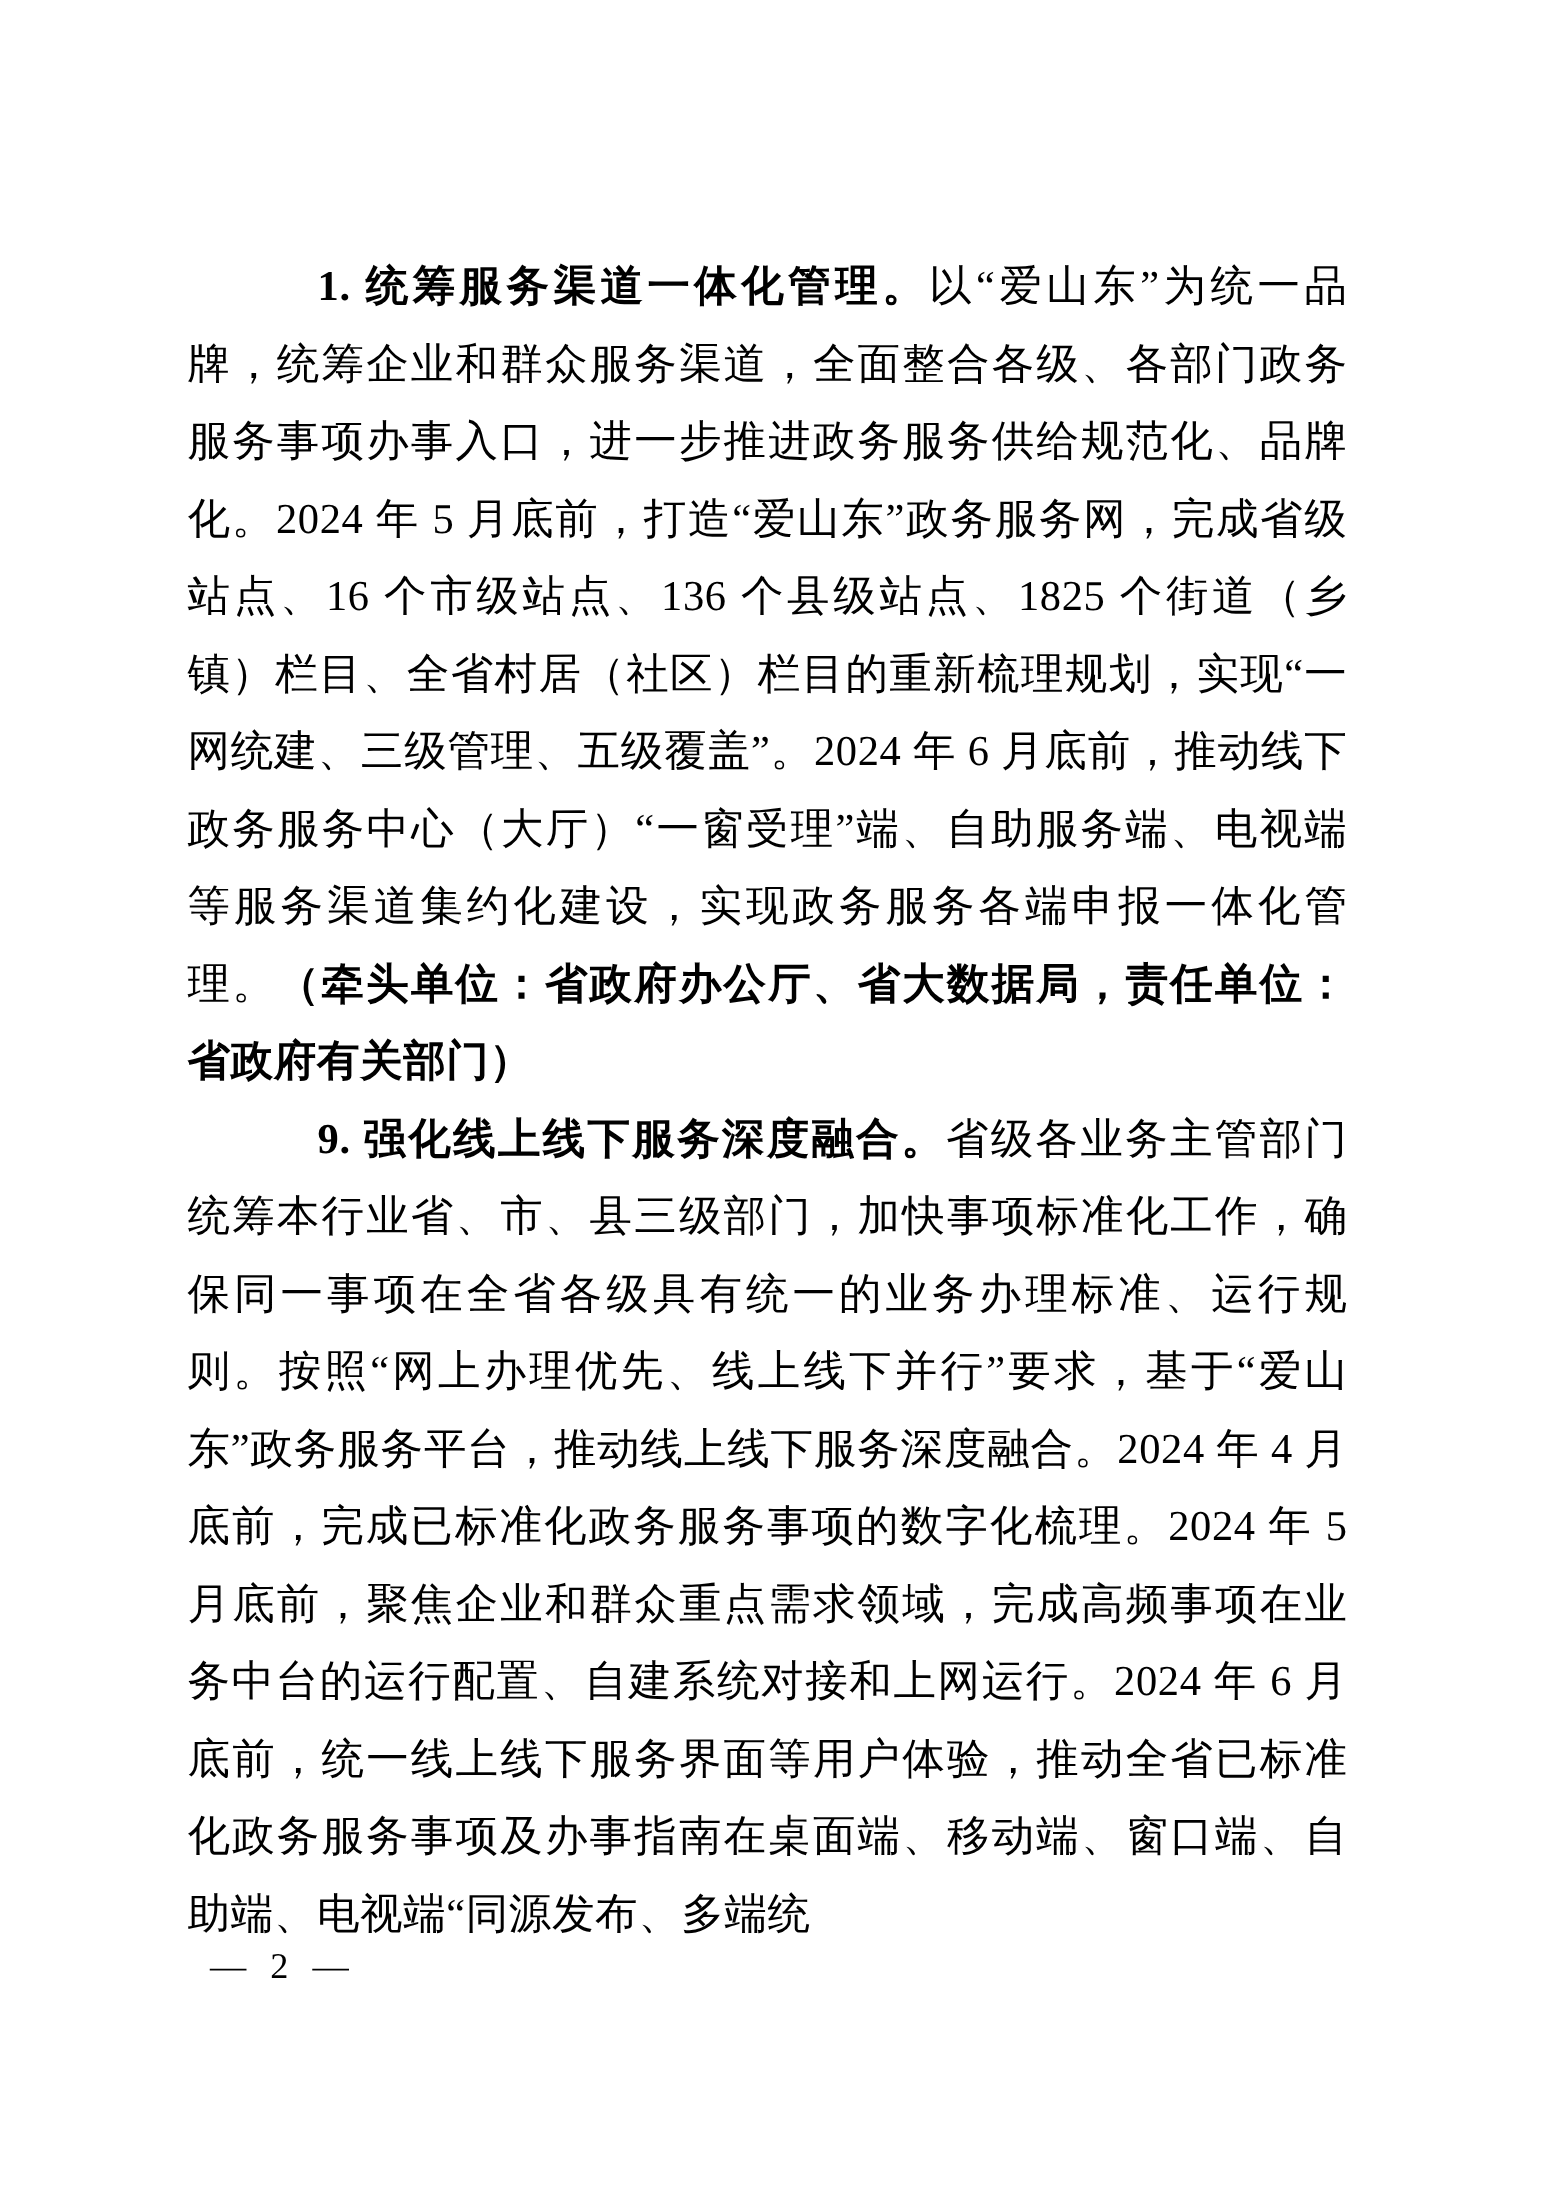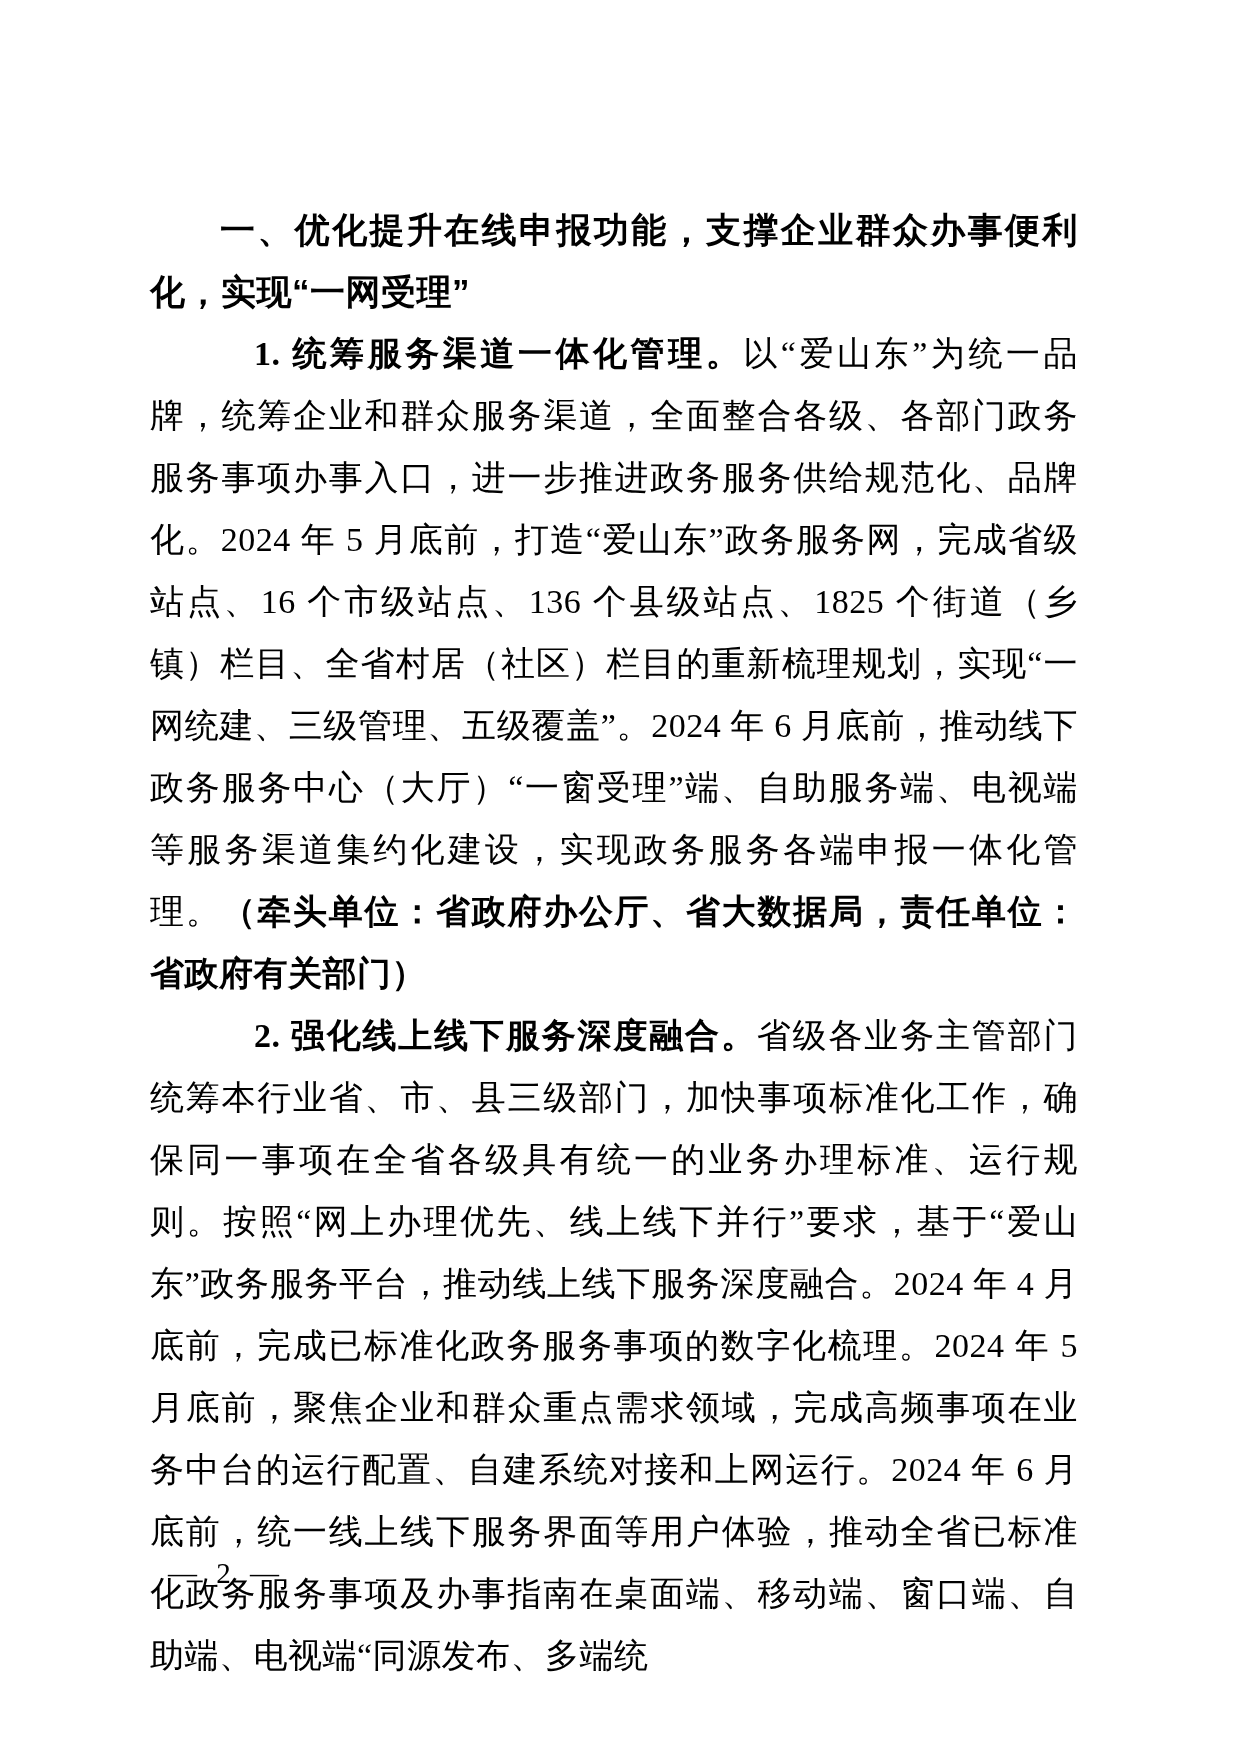--- a/index.html
+++ b/index.html
@@ -53,21 +53,20 @@
     line-height: 40px;
     letter-spacing: 6px;
     font-family: "Liberation Serif", "DejaVu Serif", serif;
   }
 </style>
 </head>
 <body>
 
 <div class="page">
 
-  <h1 class="heading">一、优化提升在线申报功能，支撑企业群众办事便利化，实现“一网受理”</h1>
 
   <p class="para"><span class="lead">1. 统筹服务渠道一体化管理。</span><span>以“爱山东”为统一品牌，统筹企业和群众服务渠道，全面整合各级、各部门政务服务事项办事入口，进一步推进政务服务供给规范化、品牌化。2024 年 5 月底前，打造“爱山东”政务服务网，完成省级站点、16 个市级站点、136 个县级站点、1825 个街道（乡镇）栏目、全省村居（社区）栏目的重新梳理规划，实现“一网统建、三级管理、五级覆盖”。2024 年 6 月底前，推动线下政务服务中心（大厅）“一窗受理”端、自助服务端、电视端等服务渠道集约化建设，实现政务服务各端申报一体化管理。</span><span class="annotation">（牵头单位：省政府办公厅、省大数据局，责任单位：省政府有关部门）</span></p>
 
-  <p class="para"><span class="lead">2. 强化线上线下服务深度融合。</span><span>省级各业务主管部门统筹本行业省、市、县三级部门，加快事项标准化工作，确保同一事项在全省各级具有统一的业务办理标准、运行规则。按照“网上办理优先、线上线下并行”要求，基于“爱山东”政务服务平台，推动线上线下服务深度融合。2024 年 4 月底前，完成已标准化政务服务事项的数字化梳理。2024 年 5 月底前，聚焦企业和群众重点需求领域，完成高频事项在业务中台的运行配置、自建系统对接和上网运行。2024 年 6 月底前，统一线上线下服务界面等用户体验，推动全省已标准化政务服务事项及办事指南在桌面端、移动端、窗口端、自助端、电视端“同源发布、多端统</span></p>
+  <p class="para"><span class="lead">9. 强化线上线下服务深度融合。</span><span>省级各业务主管部门统筹本行业省、市、县三级部门，加快事项标准化工作，确保同一事项在全省各级具有统一的业务办理标准、运行规则。按照“网上办理优先、线上线下并行”要求，基于“爱山东”政务服务平台，推动线上线下服务深度融合。2024 年 4 月底前，完成已标准化政务服务事项的数字化梳理。2024 年 5 月底前，聚焦企业和群众重点需求领域，完成高频事项在业务中台的运行配置、自建系统对接和上网运行。2024 年 6 月底前，统一线上线下服务界面等用户体验，推动全省已标准化政务服务事项及办事指南在桌面端、移动端、窗口端、自助端、电视端“同源发布、多端统</span></p>
 
   <div class="footer">— 2 —</div>
 
 </div>
 
 </body></html>

